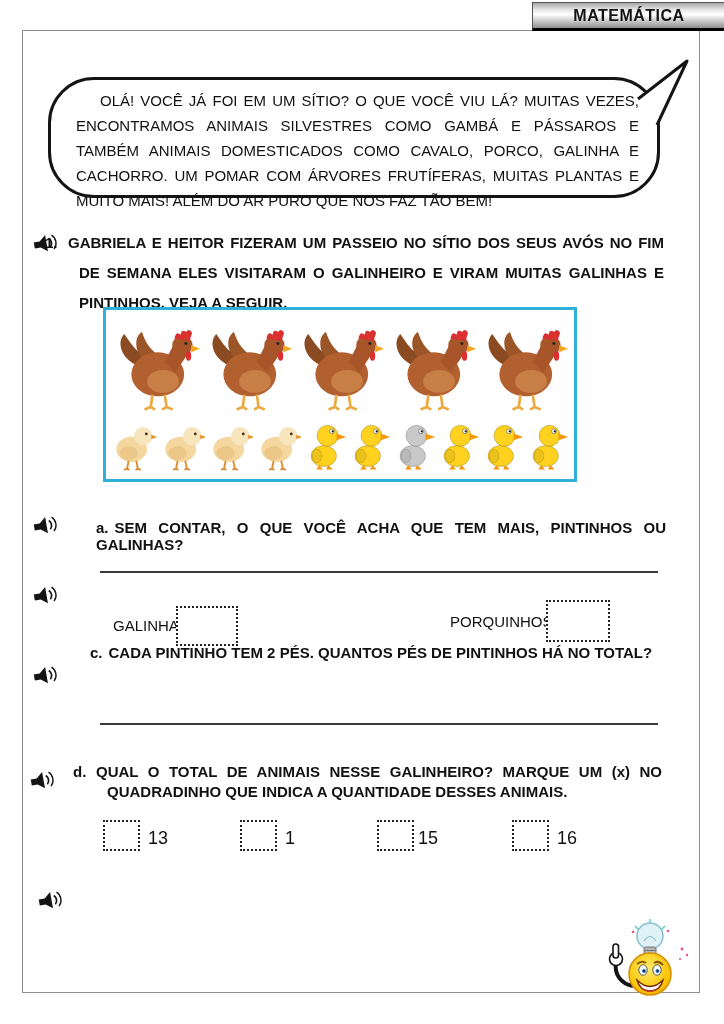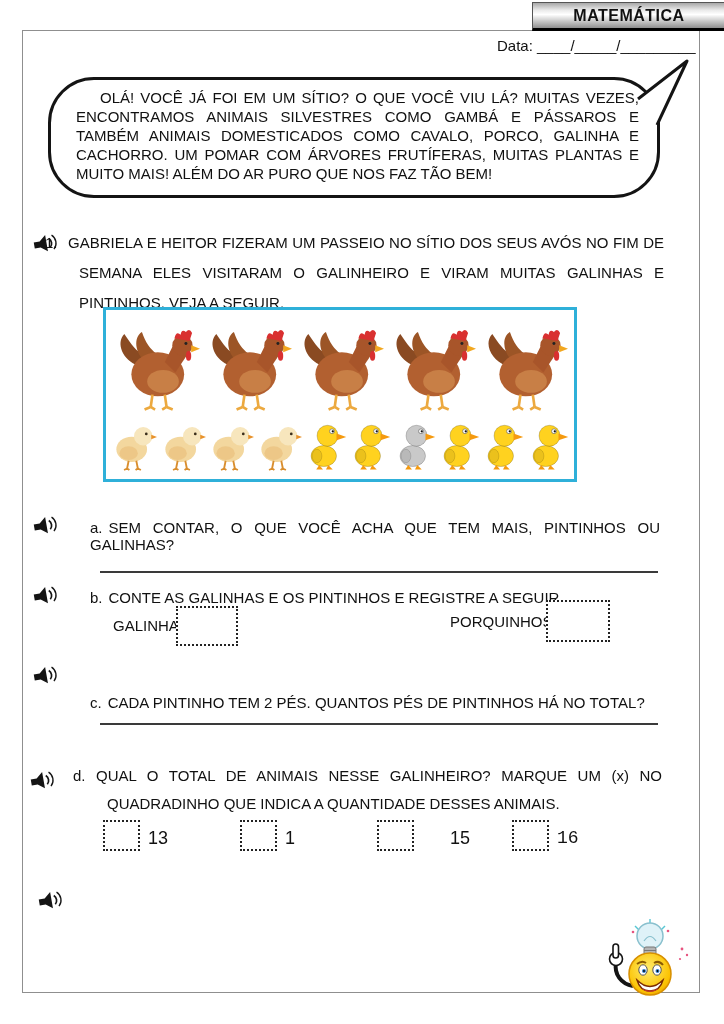--- a/index.html
+++ b/index.html
@@ -15,25 +15,25 @@
     background:linear-gradient(180deg,#a8a8a8 0%,#e9e9e9 28%,#ffffff 46%,#bdbdbd 78%,#8f8f8f 100%);
     border:1px solid #555; border-bottom:3px solid #000; border-right:3px solid #2a2a2a;
     display:flex; align-items:center; justify-content:center;
     font-weight:bold; font-size:16px; letter-spacing:.5px;margin-left:27px;
   }
   .date-line { position:absolute; left:497px; top:37px; font-size:15px; white-space:pre; }
 
   
   .bubble { position:absolute; left:48px; top:77px; width:612px; height:121px; border:3px solid #141414; border-radius:46px; background:#fff; }
   .bubble-tail { position:absolute; left:598px; top:52px; width:102px; height:86px; }
-  .bubble-text { position:absolute; left:76px; top:88px; width:563px; font-size:15px; line-height:19px; text-align:justify; text-indent:24px; }
+  .bubble-text { position:absolute; left:76px; top:88px; width:563px; font-size:15px; line-height:25px; text-align:justify; text-indent:24px; }
 
   .speaker { position:absolute; width:27px; height:21px; }
 
-  .qline { position:absolute; font-size:15px; text-align:justify; }
+  .qline { position:absolute; font-size:15px; text-align:justify;font-weight:bold; }
   .qnum { display:inline-block; margin-right:6px; }
   .hang { padding-left:17px; text-indent:-17px; }
 
   
   .figure-box { position:absolute; left:103px; top:307px; width:474px; height:175px; border:3px solid #2fb0d9; background:#fff; padding:6px 4px 4px 4px; display:flex; flex-direction:column; justify-content:space-between; }
   .hens-row { display:flex; justify-content:space-around; align-items:flex-end; height:100px; }
   .chicks-row { display:flex; justify-content:space-around; align-items:flex-end; height:60px; }
   .hen { width:88px; height:98px; }
   .chick-photo { width:46px; height:56px; }
   .chick-cartoon { width:42px; height:56px; }
@@ -51,21 +51,20 @@
 </head>
 <body>
 
 <div id="canvas">
   <div class="sheet"></div>
 
   <div class="subject-tab">
     <span>MATEMÁTICA</span>
   </div>
 
-  <div class="date-line">Data: ____/_____/_________</div>
 
   <div class="bubble"></div>
   <svg class="bubble-tail" viewBox="0 0 102 86">
     <path d="M40,47 L89,9 L59,73" fill="#fff" stroke="#141414" stroke-width="3" stroke-linejoin="round"></path>
   </svg>
   <p class="bubble-text">OLÁ! VOCÊ JÁ FOI EM UM SÍTIO? O QUE VOCÊ VIU LÁ? MUITAS VEZES, ENCONTRAMOS ANIMAIS SILVESTRES COMO GAMBÁ E PÁSSAROS E TAMBÉM ANIMAIS DOMESTICADOS COMO CAVALO, PORCO, GALINHA E CACHORRO. UM POMAR COM ÁRVORES FRUTÍFERAS, MUITAS PLANTAS E MUITO MAIS! ALÉM DO AR PURO QUE NOS FAZ TÃO BEM!</p>
 
   <span class="speaker-slot" style="position:absolute;left:33px;top:233px;">
       <svg class="speaker" viewBox="0 0 27 21">
     <g transform="rotate(-10 13 10)">
@@ -281,76 +280,73 @@
 
   <span style="position:absolute;left:33px;top:515px;">
       <svg class="speaker" viewBox="0 0 27 21">
     <g transform="rotate(-10 13 10)">
       <polygon points="1,7.5 7,7.5 13.5,2 13.5,18.5 7,13.5 1,13.5" fill="#141414"></polygon>
       <path d="M16.5,6 a6,6 0 0 1 0,9" stroke="#141414" stroke-width="1.7" fill="none"></path>
       <path d="M19.8,3.2 a9.5,9.5 0 0 1 0,14.2" stroke="#141414" stroke-width="1.3" fill="none"></path>
     </g>
   </svg>
     </span>
-  <p class="qline" style="left:90px;top:519px;width:570px;">
+  <p class="qline" style="left:96px;top:519px;width:570px;">
     <span class="qnum">a.</span><span>SEM CONTAR, O QUE VOCÊ ACHA QUE TEM MAIS, PINTINHOS OU GALINHAS?</span>
   </p>
   <div class="answer-line" style="left:100px;top:571px;width:558px;"></div>
 
   <span style="position:absolute;left:33px;top:585px;">
       <svg class="speaker" viewBox="0 0 27 21">
     <g transform="rotate(-10 13 10)">
       <polygon points="1,7.5 7,7.5 13.5,2 13.5,18.5 7,13.5 1,13.5" fill="#141414"></polygon>
       <path d="M16.5,6 a6,6 0 0 1 0,9" stroke="#141414" stroke-width="1.7" fill="none"></path>
       <path d="M19.8,3.2 a9.5,9.5 0 0 1 0,14.2" stroke="#141414" stroke-width="1.3" fill="none"></path>
     </g>
   </svg>
     </span>
-  <p class="qline" style="left:90px;top:589px;width:570px;">
-    <span class="qnum">b.</span><span>CONTE AS GALINHAS E OS PINTINHOS E REGISTRE A SEGUIR.</span>
-  </p>
   <span class="dotted-label" style="left:113px;top:617px;">GALINHAS</span>
   <div class="dotted-box" style="left:176px;top:606px;width:62px;height:40px;"></div>
   <span class="dotted-label" style="left:450px;top:613px;">PORQUINHOS</span>
   <div class="dotted-box" style="left:546px;top:600px;width:64px;height:42px;"></div>
 
   <span style="position:absolute;left:33px;top:665px;">
       <svg class="speaker" viewBox="0 0 27 21">
     <g transform="rotate(-10 13 10)">
       <polygon points="1,7.5 7,7.5 13.5,2 13.5,18.5 7,13.5 1,13.5" fill="#141414"></polygon>
       <path d="M16.5,6 a6,6 0 0 1 0,9" stroke="#141414" stroke-width="1.7" fill="none"></path>
       <path d="M19.8,3.2 a9.5,9.5 0 0 1 0,14.2" stroke="#141414" stroke-width="1.3" fill="none"></path>
     </g>
   </svg>
     </span>
-  <p class="qline" style="left:90px;top:694px;width:570px;">
+  <p class="qline" style="left:90px;top:644px;width:570px;">
     <span class="qnum">c.</span><span>CADA PINTINHO TEM 2 PÉS. QUANTOS PÉS DE PINTINHOS HÁ NO TOTAL?</span>
   </p>
   <div class="answer-line" style="left:100px;top:723px;width:558px;"></div>
 
   <span style="position:absolute;left:30px;top:770px;">
       <svg class="speaker" viewBox="0 0 27 21">
     <g transform="rotate(-10 13 10)">
       <polygon points="1,7.5 7,7.5 13.5,2 13.5,18.5 7,13.5 1,13.5" fill="#141414"></polygon>
       <path d="M16.5,6 a6,6 0 0 1 0,9" stroke="#141414" stroke-width="1.7" fill="none"></path>
       <path d="M19.8,3.2 a9.5,9.5 0 0 1 0,14.2" stroke="#141414" stroke-width="1.3" fill="none"></path>
     </g>
   </svg>
     </span>
-  <p class="qline hang" style="left:90px;top:762px;width:572px;line-height:28px;">
+  <p class="qline hang" style="left:90px;top:762px;width:572px;line-height:20px;">
     <span class="qnum">d.</span><span>QUAL O TOTAL DE ANIMAIS NESSE GALINHEIRO? MARQUE UM (x) NO QUADRADINHO QUE INDICA A QUANTIDADE DESSES ANIMAIS.</span>
   </p>
   <div class="opt-box" style="left:103px;top:820px;"></div>
   <span class="opt-label" style="left:148px;top:828px;">13</span>
   <div class="opt-box" style="left:240px;top:820px;"></div>
   <span class="opt-label" style="left:285px;top:828px;">1</span>
   <div class="opt-box" style="left:377px;top:820px;"></div>
-  <span class="opt-label" style="left:418px;top:828px;margin-left:32px;">15</span>
+  <span class="opt-label" style="left:418px;top:828px;">15</span>
   <div class="opt-box" style="left:512px;top:820px;"></div>
-  <span class="opt-label" style="left:557px;top:828px;font-family:Liberation Mono, monospace;">16</span>
+  <span class="opt-label" style="left:557px;top:828px;">16</span>
 
   <span style="position:absolute;left:38px;top:890px;">
       <svg class="speaker" viewBox="0 0 27 21">
     <g transform="rotate(-10 13 10)">
       <polygon points="1,7.5 7,7.5 13.5,2 13.5,18.5 7,13.5 1,13.5" fill="#141414"></polygon>
       <path d="M16.5,6 a6,6 0 0 1 0,9" stroke="#141414" stroke-width="1.7" fill="none"></path>
       <path d="M19.8,3.2 a9.5,9.5 0 0 1 0,14.2" stroke="#141414" stroke-width="1.3" fill="none"></path>
     </g>
   </svg>
     </span>

